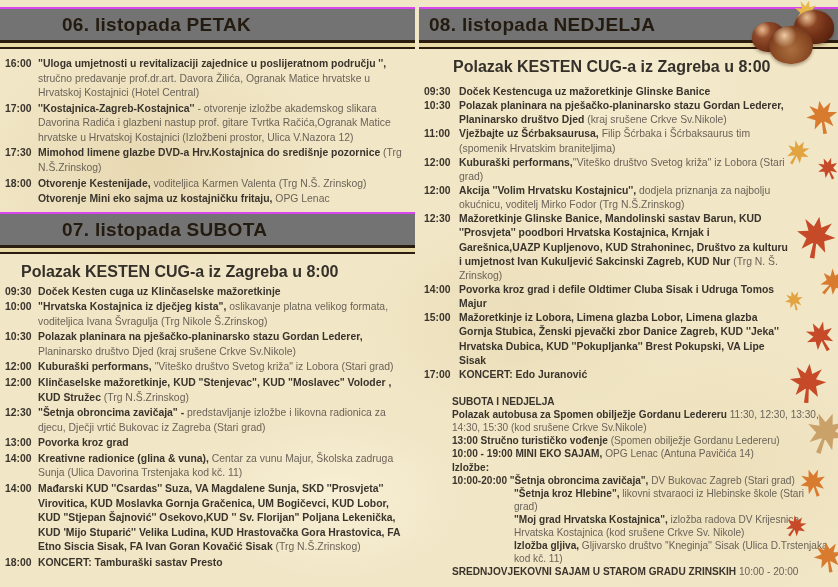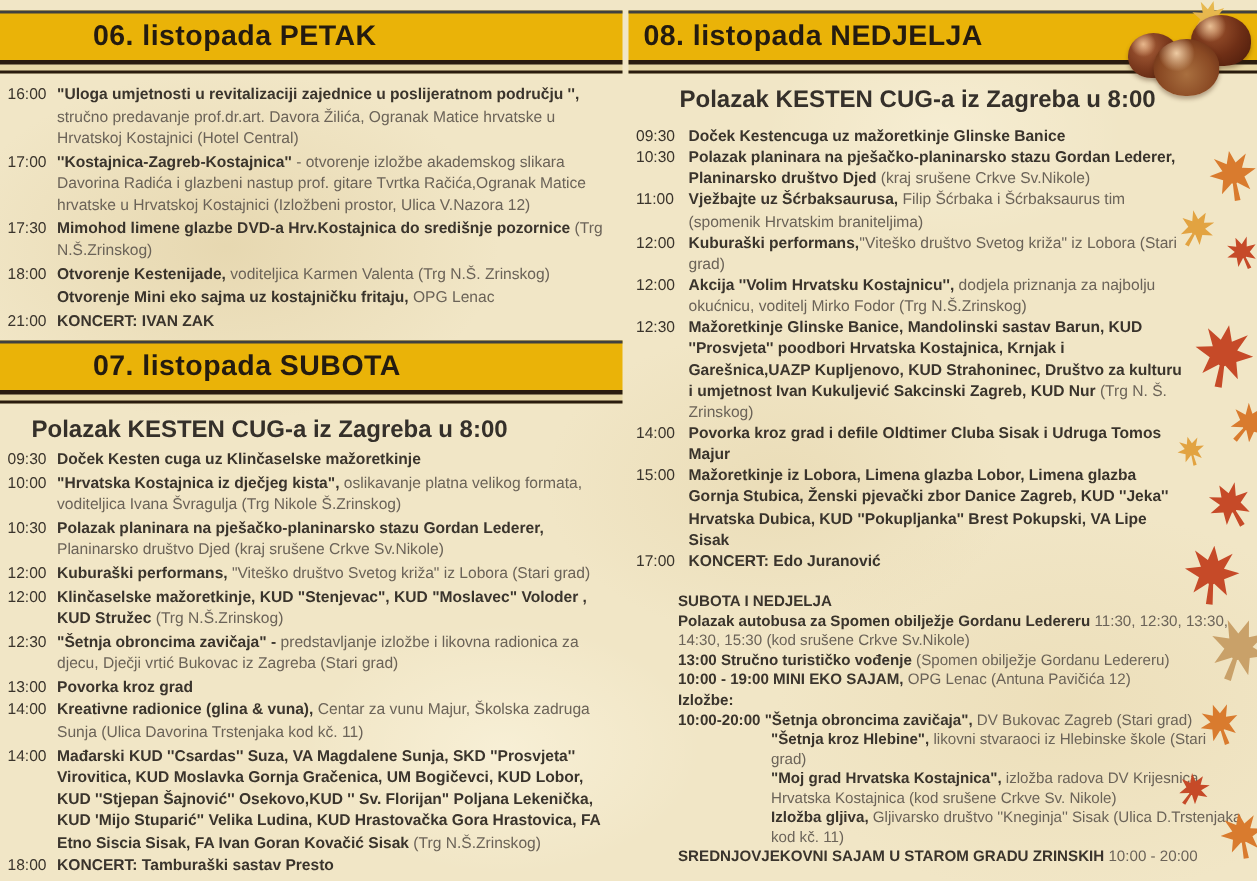--- a/index.html
+++ b/index.html
@@ -11,31 +11,31 @@
       radial-gradient(ellipse 280px 180px at 18% 28%, rgba(214,193,142,.38), transparent 65%),
       radial-gradient(ellipse 240px 160px at 62% 55%, rgba(219,199,150,.30), transparent 65%),
       radial-gradient(ellipse 300px 200px at 85% 80%, rgba(226,206,158,.30), transparent 65%),
       radial-gradient(ellipse 220px 140px at 40% 85%, rgba(255,250,232,.45), transparent 60%),
       radial-gradient(ellipse 200px 120px at 75% 15%, rgba(255,250,232,.35), transparent 60%);
   }
   .col{position:absolute;top:0;}
   .col-left{left:0;width:415px;}
   .col-right{left:419px;width:419px;}
 
-  .daybar{margin-top:7px;border-top:2px solid #404040;background:#eab308;
+  .daybar{margin-top:7px;border-top:2px solid #d946ef;background:#737373;
     padding:5px 0 4px 62px;font-weight:bold;font-size:19px;color:#241b10;letter-spacing:.3px;}
   .col-right .daybar{padding-left:10px;}
   .daybar-rule{height:4px;background:#e8d9a6;border-top:3px solid #2a1c0e;border-bottom:2px solid #2a1c0e;}
 
   .subtitle{font-weight:bold;color:#35302a;font-size:16px;margin:9px 0 4px 21px;}
   .col-right .subtitle{margin-left:34px;}
 
   .evlist{padding:8px 2px 0 5px;font-size:10.4px;line-height:1.4;}
   .ev{display:flex;margin-bottom:1px;}
-  .time{flex:0 0 33px;font-weight:normal;color:#3a342c;}
+  .time{flex:0 0 33px;font-weight:bold;color:#3a342c;}
   .col-right .time{flex-basis:35px;}
   .txt{flex:1;}
   .b{font-weight:bold;color:#3a342c;}
   .r{color:#6b6358;}
 
   .sun-events{padding:5px 48px 0 5px;font-size:10.4px;line-height:1.36;}
   .sun-events .ev{margin-bottom:0;}
 
   .wkrows{padding:4px 8px 0 5px;font-size:10.1px;line-height:1.3;}
   .wkrows .ev{display:block;margin-bottom:0;margin-left:28px;}
@@ -78,24 +78,20 @@
         <span class="txt"><span class="b">Mimohod limene glazbe DVD-a Hrv.Kostajnica do središnje pozornice</span><span class="r"> (Trg N.Š.Zrinskog)</span></span>
       </div>
       <div class="ev">
         <span class="time">18:00</span>
         <span class="txt"><span class="b">Otvorenje Kestenijade,</span><span class="r"> voditeljica Karmen Valenta (Trg N.Š. Zrinskog)</span></span>
       </div>
       <div class="ev">
         <span class="time"></span>
         <span class="txt"><span class="b">Otvorenje Mini eko sajma uz kostajničku fritaju,</span><span class="r"> OPG Lenac</span></span>
       </div>
-      <div class="ev">
-        <span class="time">21:00</span>
-        <span class="txt"><span class="b">KONCERT: IVAN ZAK</span></span>
-      </div>
     </div>
 
   <div class="daybar" style="margin-top:5px">07. listopada SUBOTA</div>
   <div class="daybar-rule"></div>
   <div class="subtitle">Polazak KESTEN CUG-a iz Zagreba u 8:00</div>
   <div class="evlist" style="padding-top:0">
       <div class="ev">
         <span class="time">09:30</span>
         <span class="txt"><span class="b">Doček Kesten cuga uz Klinčaselske mažoretkinje</span></span>
       </div>
@@ -178,21 +174,21 @@
       </div>
       <div class="ev">
         <span class="time">17:00</span>
         <span class="txt"><span class="b">KONCERT: Edo Juranović</span></span>
       </div>
     </div>
   <div class="wkrows">
       <div class="ev gap"><span class="txt"><span class="b">SUBOTA I NEDJELJA</span></span></div>
       <div class="ev"><span class="txt"><span class="b">Polazak autobusa za Spomen obilježje Gordanu Ledereru</span><span class="r"> 11:30, 12:30, 13:30, 14:30, 15:30 (kod srušene Crkve Sv.Nikole)</span></span></div>
       <div class="ev"><span class="txt"><span class="b">13:00 Stručno turističko vođenje</span><span class="r"> (Spomen obilježje Gordanu Ledereru)</span></span></div>
-      <div class="ev"><span class="txt"><span class="b">10:00 - 19:00 MINI EKO SAJAM,</span><span class="r"> OPG Lenac (Antuna Pavičića 12)</span></span></div>
+      <div class="ev"><span class="txt"><span class="b">10:00 - 19:00 MINI EKO SAJAM,</span><span class="r"> OPG Lenac (Antuna Pavičića 14)</span></span></div>
       <div class="ev"><span class="txt"><span class="b">Izložbe:</span></span></div>
       <div class="ev"><span class="txt"><span class="b">10:00-20:00 "Šetnja obroncima zavičaja",</span><span class="r"> DV Bukovac Zagreb (Stari grad)</span></span></div>
       <div class="ev ind"><span class="txt"><span class="b">"Šetnja kroz Hlebine",</span><span class="r"> likovni stvaraoci iz Hlebinske škole (Stari grad)</span></span></div>
       <div class="ev ind"><span class="txt"><span class="b">"Moj grad Hrvatska Kostajnica",</span><span class="r"> izložba radova DV Krijesnica Hrvatska Kostajnica (kod srušene Crkve Sv. Nikole)</span></span></div>
       <div class="ev ind"><span class="txt"><span class="b">Izložba gljiva,</span><span class="r"> Gljivarsko društvo ''Kneginja'' Sisak (Ulica D.Trstenjaka kod kč. 11)</span></span></div>
       <div class="ev"><span class="txt"><span class="b">SREDNJOVJEKOVNI SAJAM U STAROM GRADU ZRINSKIH</span><span class="r"> 10:00 - 20:00</span></span></div>
     </div>
 </div>
 
 <div class="chestnuts">

